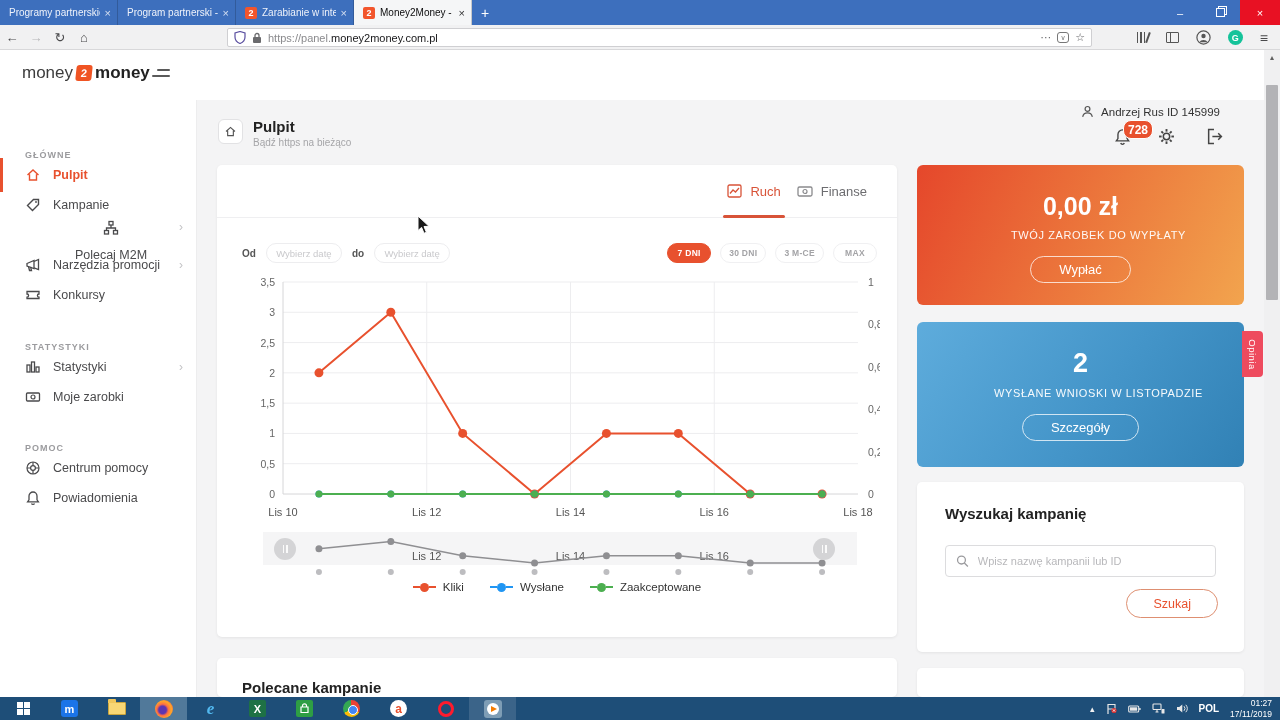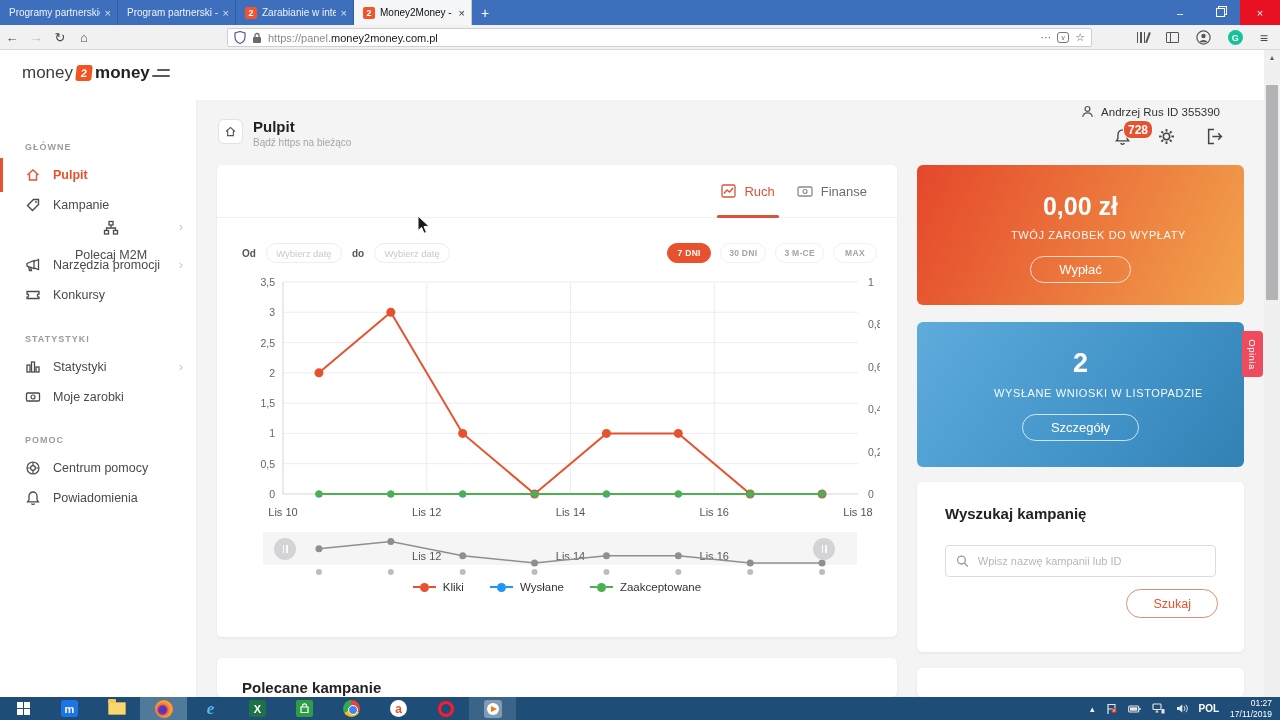--- a/index.html
+++ b/index.html
@@ -42,35 +42,35 @@
 .collapse{position:absolute;left:152px;top:19px;width:18px;}
 .collapse i{display:block;height:2px;background:#5a5a5a;border-radius:1px;margin-bottom:4px;}
 .collapse i:first-child{width:13px;margin-left:5px;}
 .collapse i:last-child{width:18px;}
 .user-line{position:absolute;top:55px;right:44px;display:flex;align-items:center;gap:7px;font-size:11.5px;color:#333;}
 .hdr-iconbtn{position:absolute;top:78px;width:20px;height:20px;color:#444;}
 .badge{position:absolute;top:-8px;left:9px;background:#e8512e;color:#fff;font-size:12px;font-weight:bold;border-radius:8px;padding:1.5px 4px;border:1.5px solid #fff;text-align:center;}
 
 
 .sidebar{position:absolute;left:0;top:100px;width:197px;height:597px;background:#fff;border-right:1px solid #ededee;}
-.side-section{font-size:9px;letter-spacing:1px;color:#9b9b9e;font-weight:bold;padding-left:25px;}
+.side-section{font-size:9px;letter-spacing:1px;color:#9b9b9e;font-weight:bold;padding-left:25px;margin-top:8px;}
 .side-item{position:absolute;left:0;width:197px;height:30px;display:flex;align-items:center;gap:12px;padding-left:25px;color:#4a4a4c;font-size:12.5px;cursor:pointer;}
 .side-item .chev{position:absolute;right:14px;color:#c3c3c6;font-size:12px;}
 .side-item.active{color:#e8512e;font-weight:bold;}
 .side-item.active::before{content:"";position:absolute;left:0;top:-2px;width:3px;height:34px;background:#e8512e;}
 .sicon{width:16px;height:16px;flex:0 0 16px;}
 
 
 .pagetitle-icon{position:absolute;left:218px;top:119px;width:25px;height:25px;border:1px solid #e2e2e4;border-radius:6px;background:#fff;display:flex;align-items:center;justify-content:center;}
 .pagetitle{position:absolute;left:253px;top:118px;}
 .pagetitle h1{font-size:15px;color:#222;}
 .pagetitle p{font-size:10px;color:#a5a5a8;margin-top:2px;}
 .card{background:#fff;border-radius:5px;box-shadow:0 1px 3px rgba(0,0,0,.07);}
 .chart-card{position:absolute;left:217px;top:165px;width:680px;height:472px;}
-.card-tabs{position:absolute;left:0;top:0;right:0;height:53px;border-bottom:1px solid #efeff1;display:flex;justify-content:flex-end;align-items:center;gap:22px;padding-right:30px;}
+.card-tabs{position:absolute;left:0;top:0;right:0;height:53px;border-bottom:1px solid #efeff1;display:flex;justify-content:flex-end;align-items:center;gap:16px;padding-right:30px;}
 .ctab{display:flex;align-items:center;gap:8px;font-size:13px;color:#6d6d70;height:100%;position:relative;}
 .ctab.active{color:#d85338;}
 .ctab.active::after{content:"";position:absolute;left:-4px;right:-4px;bottom:-1px;height:3px;background:#d85338;border-radius:2px;}
 .filters{position:absolute;left:25px;right:20px;top:77px;height:22px;display:flex;align-items:center;gap:10px;}
 .flabel{font-size:10px;font-weight:bold;color:#555;}
 .datepill{width:76px;height:20px;border:1px solid #ededef;border-radius:10px;font-size:9.5px;color:#c9c9cc;display:flex;align-items:center;justify-content:center;}
 .ranges{margin-left:auto;display:flex;align-items:center;gap:9px;}
 .rbtn{min-width:44px;height:20px;border:1px solid #f0f0f2;border-radius:11px;font-size:8.5px;font-weight:bold;color:#a3a3a6;display:flex;align-items:center;justify-content:center;padding:0 8px;letter-spacing:.3px;}
 .rbtn.active{background:#e8512e;border-color:#e8512e;color:#fff;}
 #main-chart{position:absolute;left:23px;top:107px;}
@@ -218,21 +218,21 @@
   </div>
   <div class="collapse">
       <i></i>
       <i></i>
     </div>
   <div class="user-line">
     <svg width="13" height="13" viewBox="0 0 14 14">
         <circle cx="7" cy="4.2" r="2.6" fill="none" stroke="#555" stroke-width="1.3"></circle>
         <path d="M1.8 12.8 a5.3 5.3 0 0 1 10.4 0" fill="none" stroke="#555" stroke-width="1.3"></path>
       </svg>
-    <span>Andrzej Rus ID 355390</span>
+    <span>Andrzej Rus ID 145999</span>
   </div>
   <div class="hdr-iconbtn" style="right:130px;">
     <svg width="17" height="18" viewBox="0 0 16 17">
         <path d="M8 1.8 a4.3 4.3 0 0 1 4.3 4.3 V10 l1.5 2.2 H2.2 L3.7 10 V6.1 A4.3 4.3 0 0 1 8 1.8 Z" fill="none" stroke="#444" stroke-width="1.3"></path>
         <path d="M6.3 14.2 a1.8 1.8 0 0 0 3.4 0" fill="none" stroke="#444" stroke-width="1.3"></path>
       </svg>
     <span class="badge">728</span>
   </div>
   <div class="hdr-iconbtn" style="right:86px;">
     <svg width="17" height="17" viewBox="0 0 16 16">

